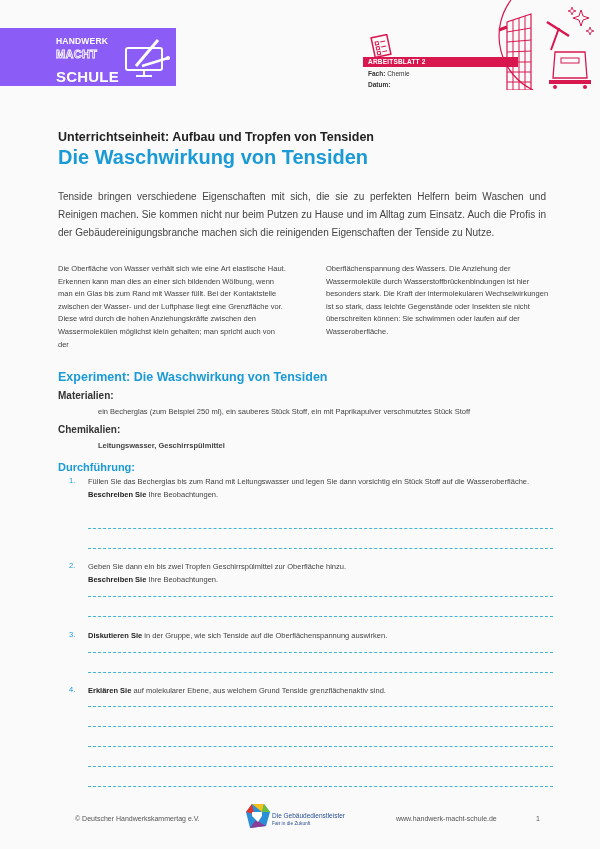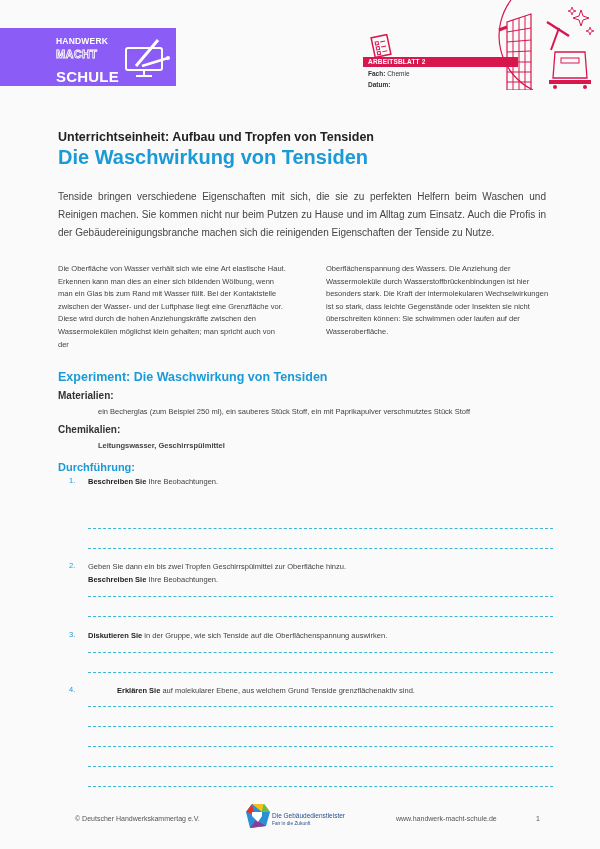--- a/index.html
+++ b/index.html
@@ -139,20 +139,21 @@
 <div class="abs exp-title">Experiment: Die Waschwirkung von Tensiden</div>
 <div class="abs sub-label" style="top:390px;">Materialien:</div>
 <div class="abs sub-text" style="top:407px;">ein Becherglas (zum Beispiel 250 ml), ein sauberes Stück Stoff, ein mit Paprikapulver verschmutztes Stück Stoff</div>
 <div class="abs sub-label" style="top:424px;">Chemikalien:</div>
 <div class="abs sub-text" style="top:441px;font-weight:bold;">Leitungswasser, Geschirrspülmittel</div>
 
 <div class="abs proc-title">Durchführung:</div>
 
 <div class="abs step-num" style="top:476px;">1.</div>
 <div class="abs step-text" style="top:476px;">
+  <div>Füllen Sie das Becherglas bis zum Rand mit Leitungswasser und legen Sie dann vorsichtig ein Stück Stoff auf die Wasseroberfläche.</div>
   <div><b>Beschreiben Sie</b><span> Ihre Beobachtungen.</span></div>
 </div>
 <div class="abs line" style="top:528px;"></div>
 <div class="abs line" style="top:548px;"></div>
 
 <div class="abs step-num" style="top:561px;">2.</div>
 <div class="abs step-text" style="top:561px;">
   <div>Geben Sie dann ein bis zwei Tropfen Geschirrspülmittel zur Oberfläche hinzu.</div>
   <div><b>Beschreiben Sie</b><span> Ihre Beobachtungen.</span></div>
 </div>
@@ -160,21 +161,21 @@
 <div class="abs line" style="top:616px;"></div>
 
 <div class="abs step-num" style="top:630px;">3.</div>
 <div class="abs step-text" style="top:630px;">
   <div><b>Diskutieren Sie</b><span> in der Gruppe, wie sich Tenside auf die Oberflächenspannung auswirken.</span></div>
 </div>
 <div class="abs line" style="top:652px;"></div>
 <div class="abs line" style="top:672px;"></div>
 
 <div class="abs step-num" style="top:685px;">4.</div>
-<div class="abs step-text" style="top:685px;margin-left:29px;">
+<div class="abs step-text" style="top:685px;">
   <div><b>Erklären Sie</b><span> auf molekularer Ebene, aus welchem Grund Tenside grenzflächenaktiv sind.</span></div>
 </div>
 <div class="abs line" style="top:706px;"></div>
 <div class="abs line" style="top:726px;"></div>
 <div class="abs line" style="top:746px;"></div>
 <div class="abs line" style="top:766px;"></div>
 <div class="abs line" style="top:786px;"></div>
 
 <div class="abs footer-left">© Deutscher Handwerkskammertag e.V.</div>
 <svg class="abs footer-logo" viewBox="0 0 30 28">

